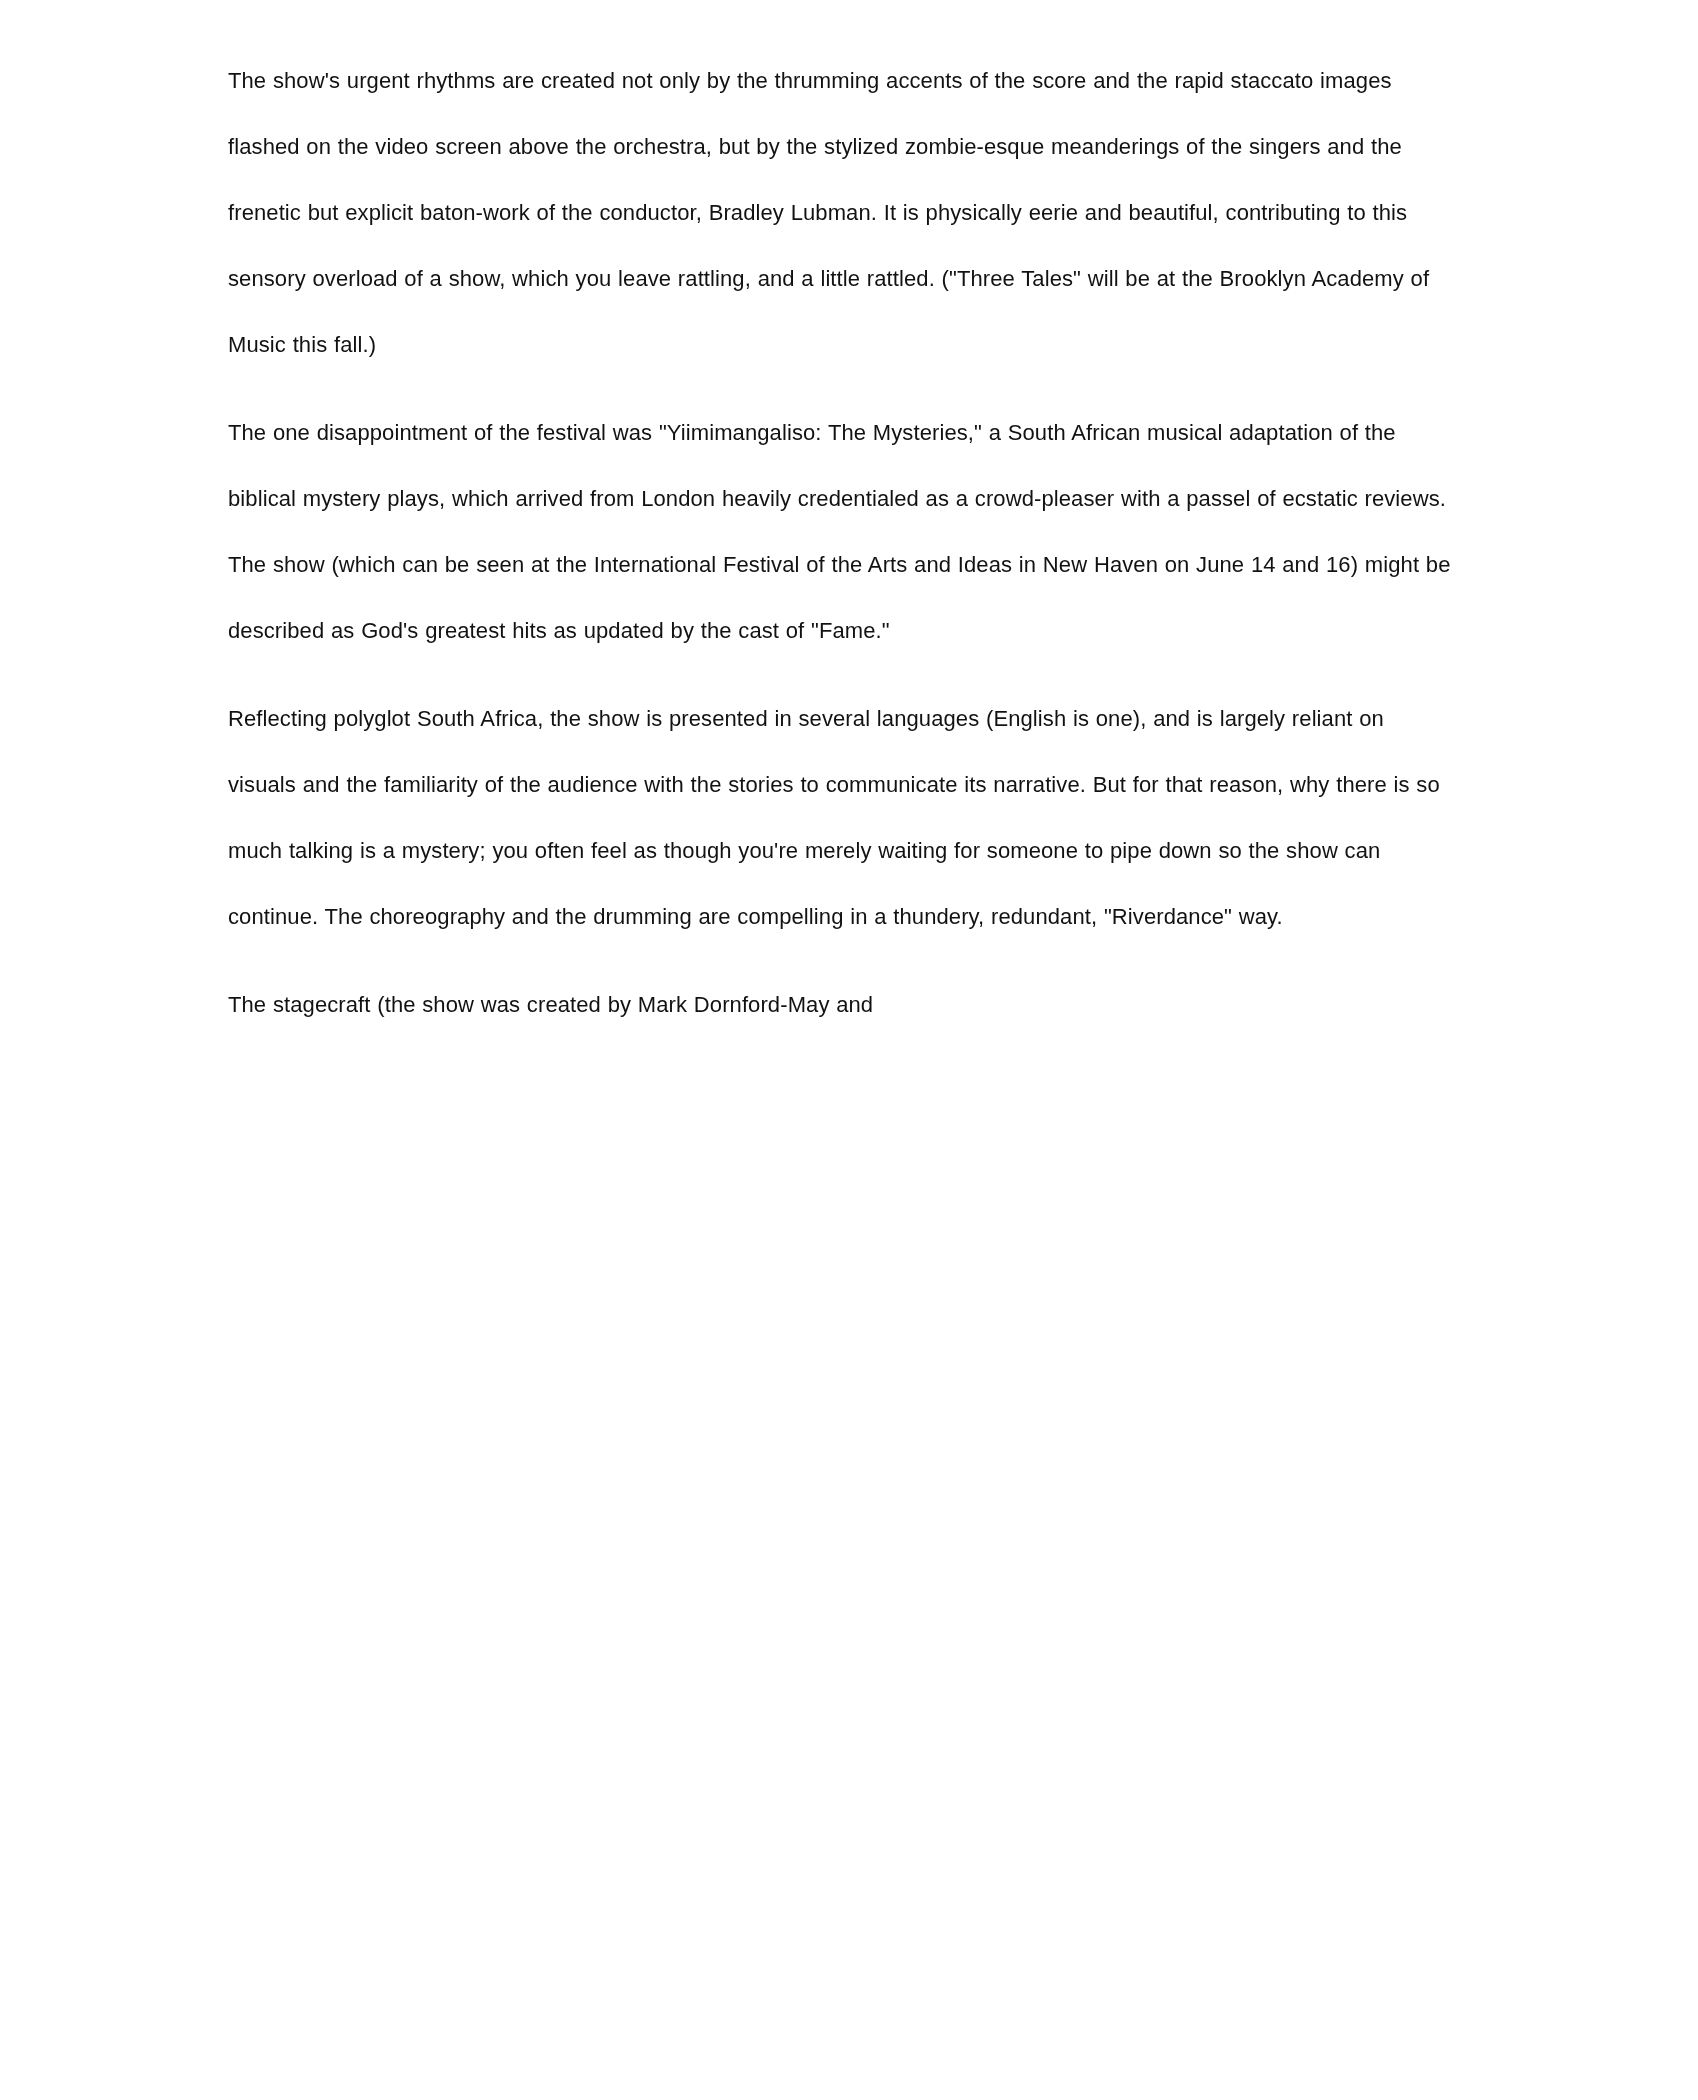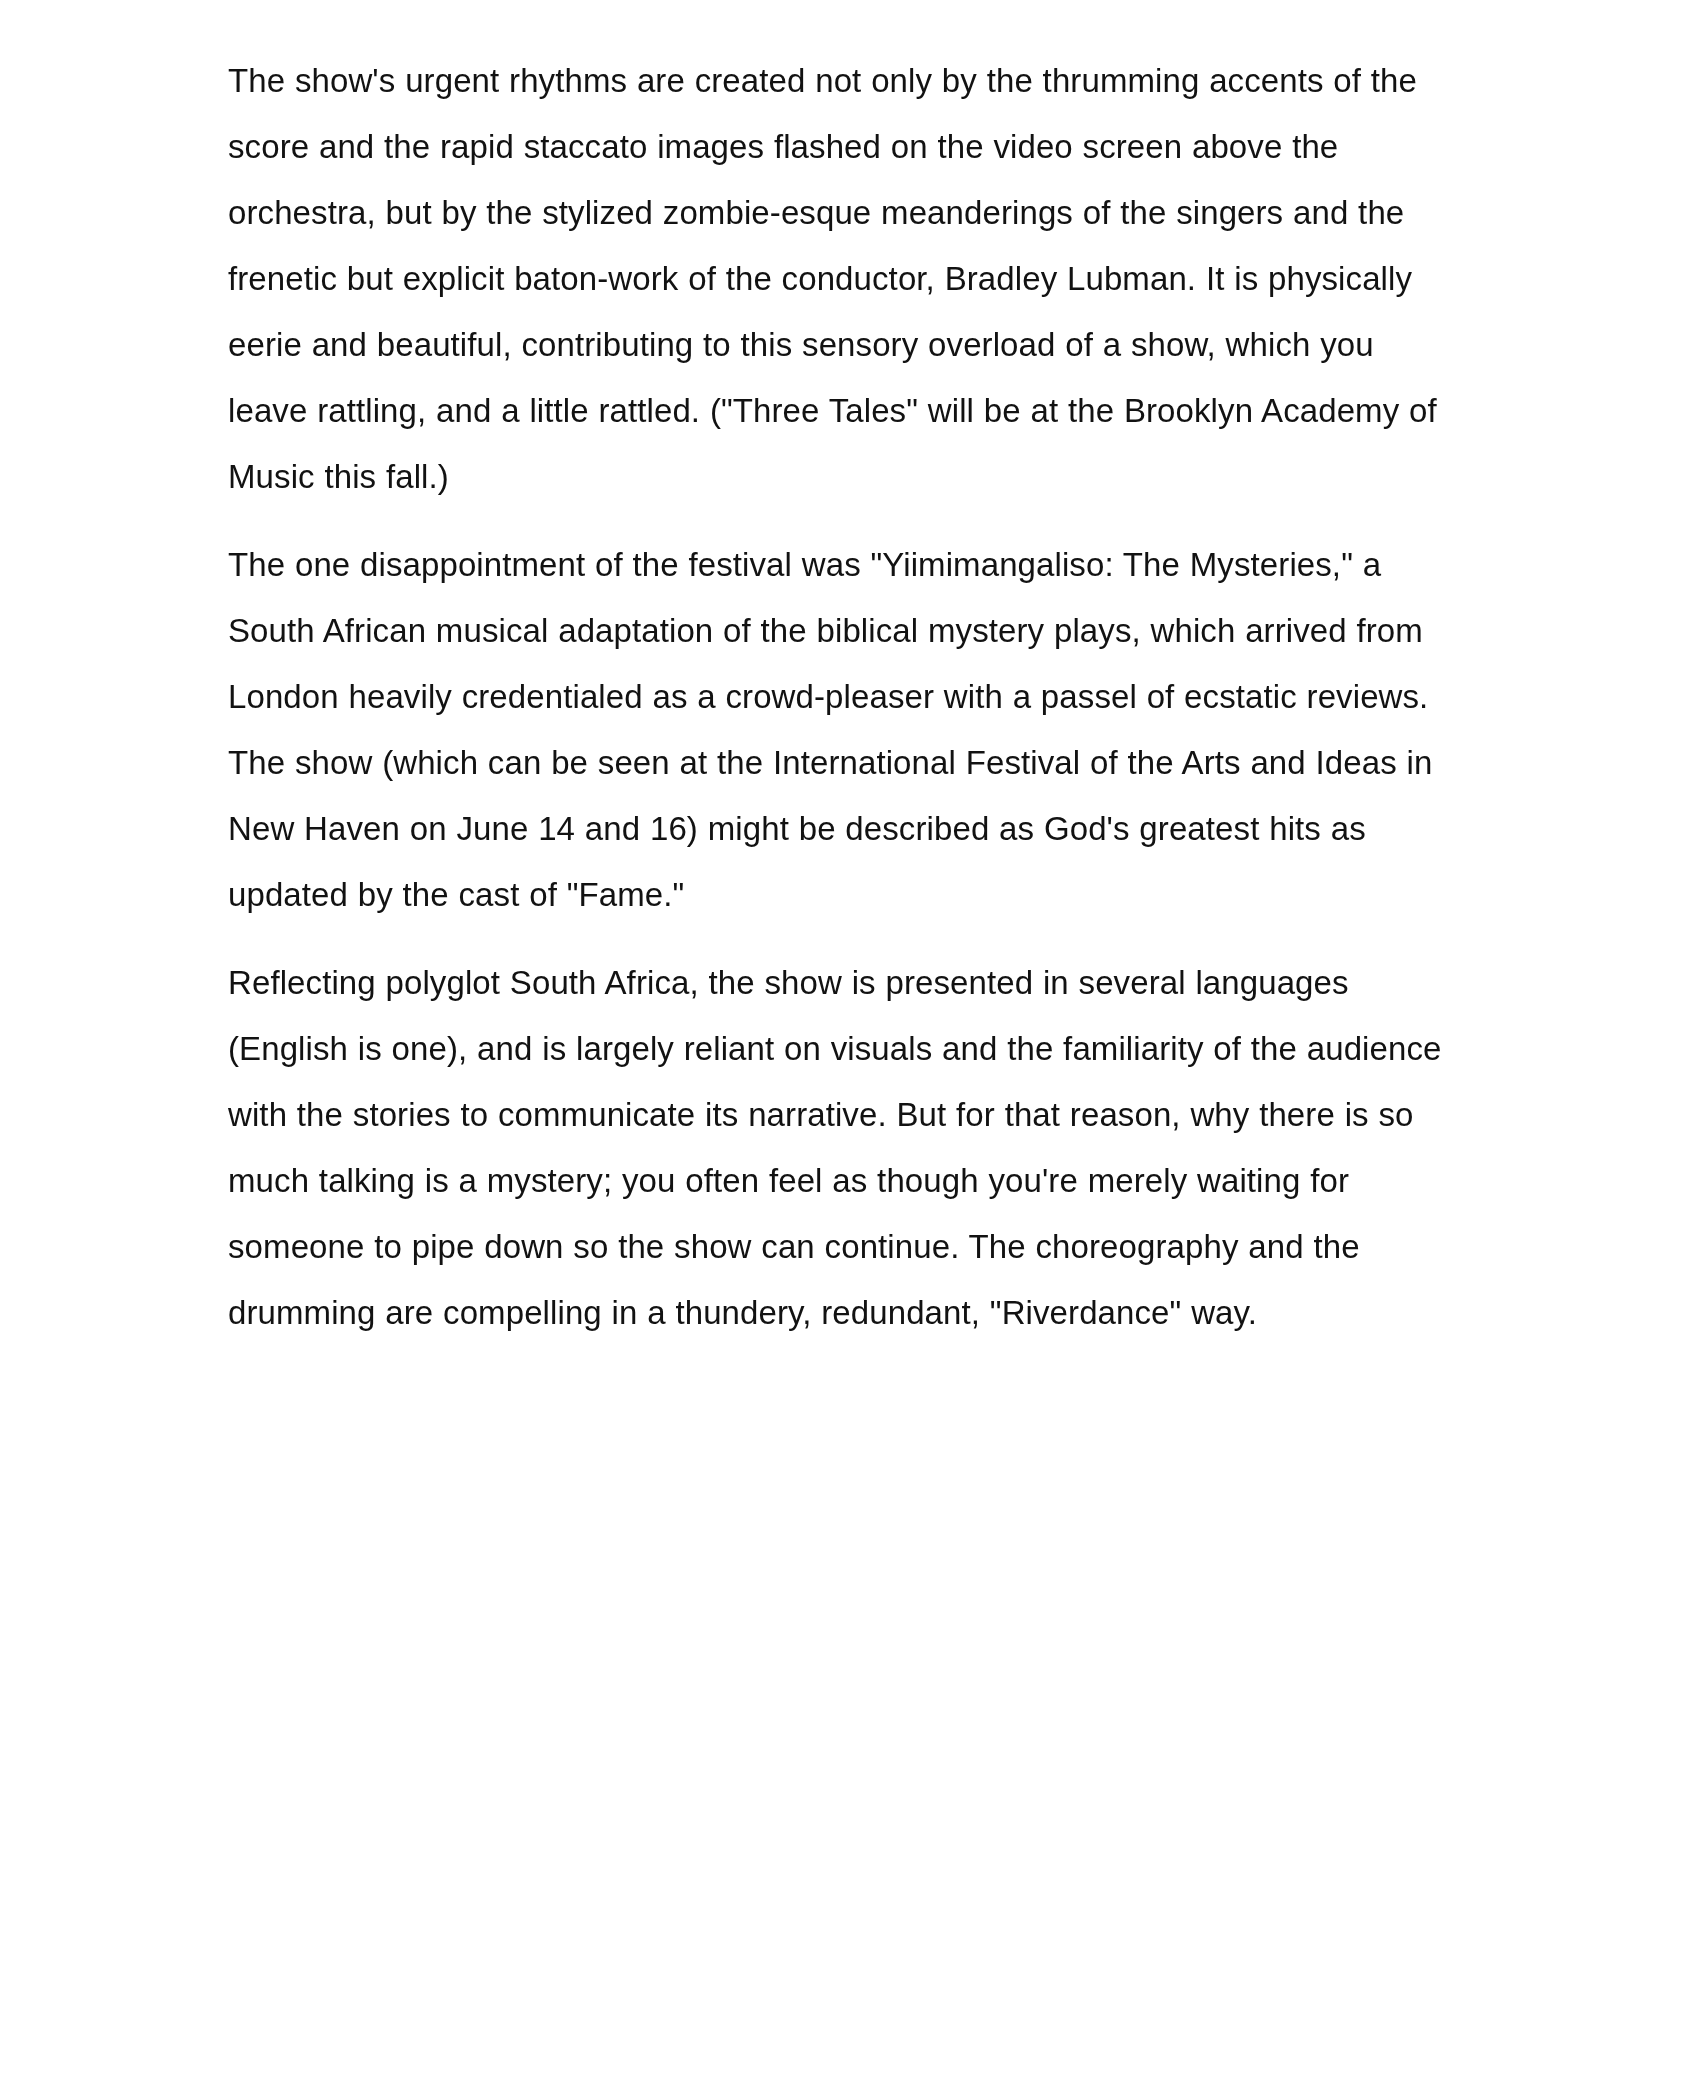--- a/index.html
+++ b/index.html
@@ -16,34 +16,35 @@
   .page {
     width: 1698px;
     min-height: 2100px;
     box-sizing: border-box;
     padding: 48px 150px 0 228px;
   }
   .article {
     width: 1230px;
   }
   .para {
-    font-size: 33px;
+    font-size: 22px;
     line-height: 66px;
     color: #121212;
     margin: 0 0 22px 0;
     letter-spacing: 0.1px;
     text-align: left;
     word-spacing: 0.5px;
   }
   .para:last-child {
     margin-bottom: 0;
   }
 </style>
 </head>
 <body>
 
 <div class="page">
   <article class="article">
     <p class="para">The show's urgent rhythms are created not only by the thrumming accents of the score and the rapid staccato images flashed on the video screen above the orchestra, but by the stylized zombie-esque meanderings of the singers and the frenetic but explicit baton-work of the conductor, Bradley Lubman. It is physically eerie and beautiful, contributing to this sensory overload of a show, which you leave rattling, and a little rattled. ("Three Tales" will be at the Brooklyn Academy of Music this fall.)</p>
     <p class="para">The one disappointment of the festival was "Yiimimangaliso: The Mysteries," a South African musical adaptation of the biblical mystery plays, which arrived from London heavily credentialed as a crowd-pleaser with a passel of ecstatic reviews. The show (which can be seen at the International Festival of the Arts and Ideas in New Haven on June 14 and 16) might be described as God's greatest hits as updated by the cast of "Fame."</p>
     <p class="para">Reflecting polyglot South Africa, the show is presented in several languages (English is one), and is largely reliant on visuals and the familiarity of the audience with the stories to communicate its narrative. But for that reason, why there is so much talking is a mystery; you often feel as though you're merely waiting for someone to pipe down so the show can continue. The choreography and the drumming are compelling in a thundery, redundant, "Riverdance" way.</p>
+    <p class="para">The stagecraft (the show was created by Mark Dornford-May and</p>
   </article>
 </div>
 
 </body></html>

